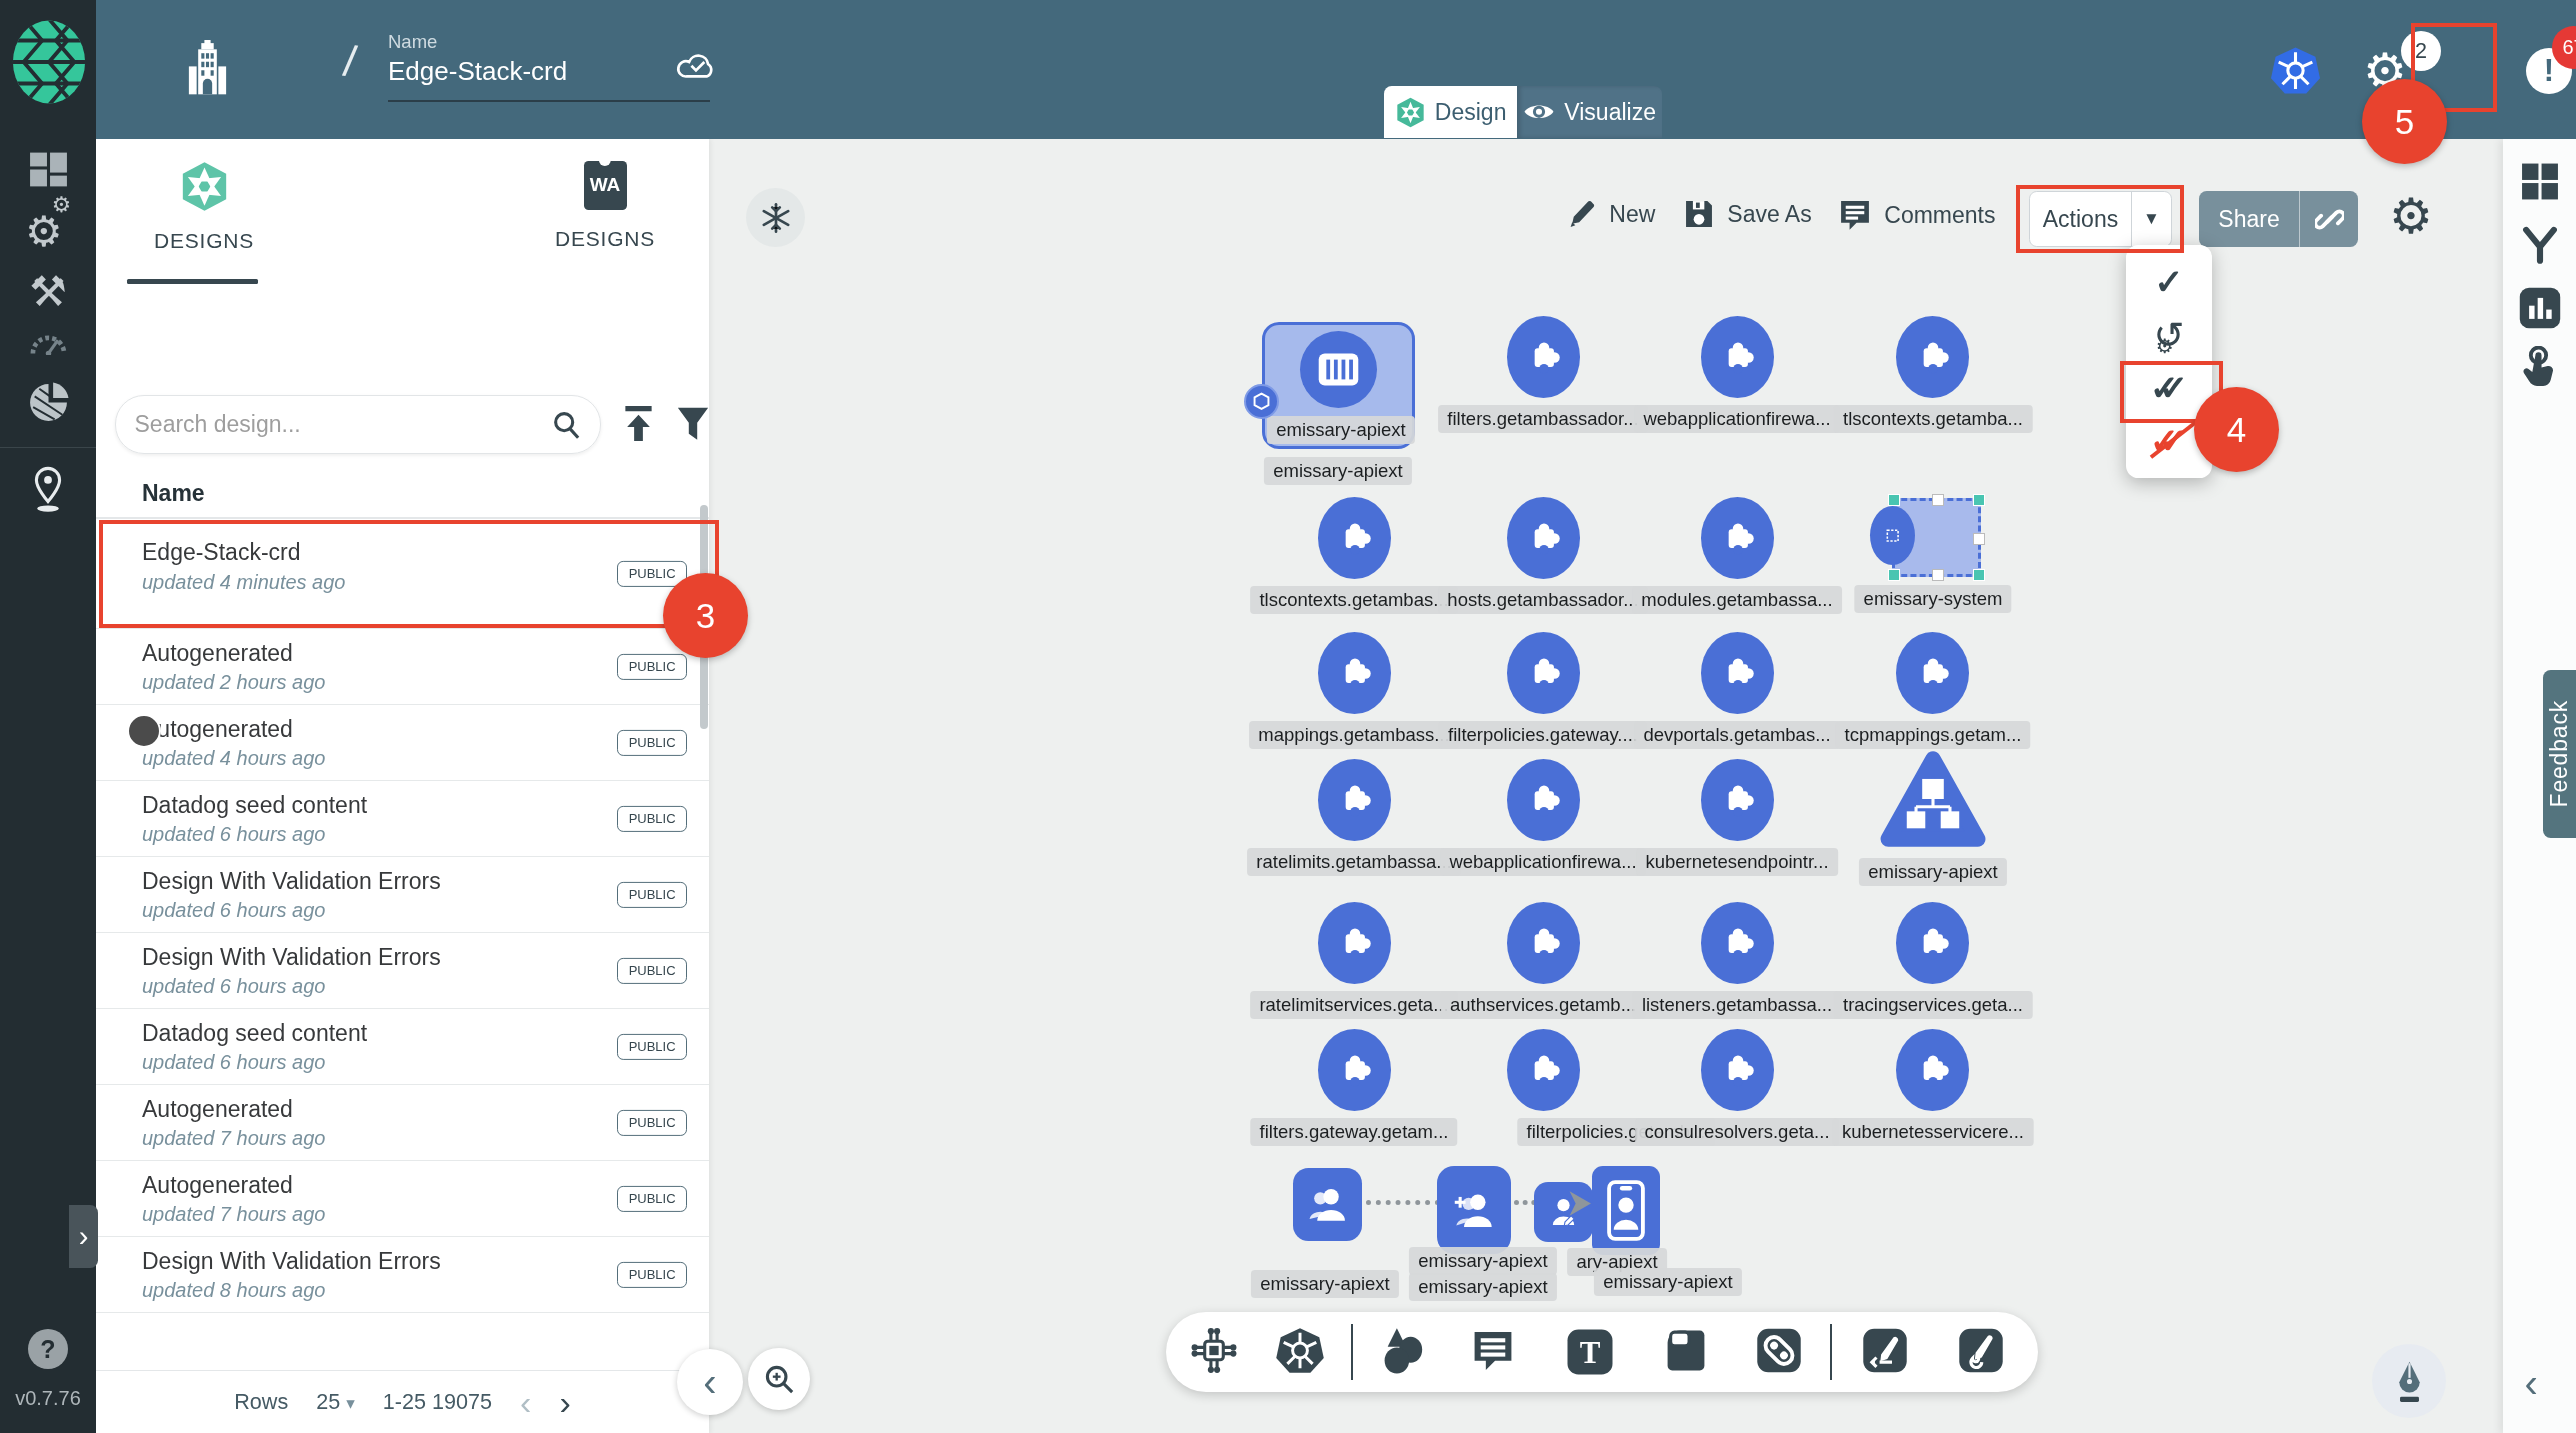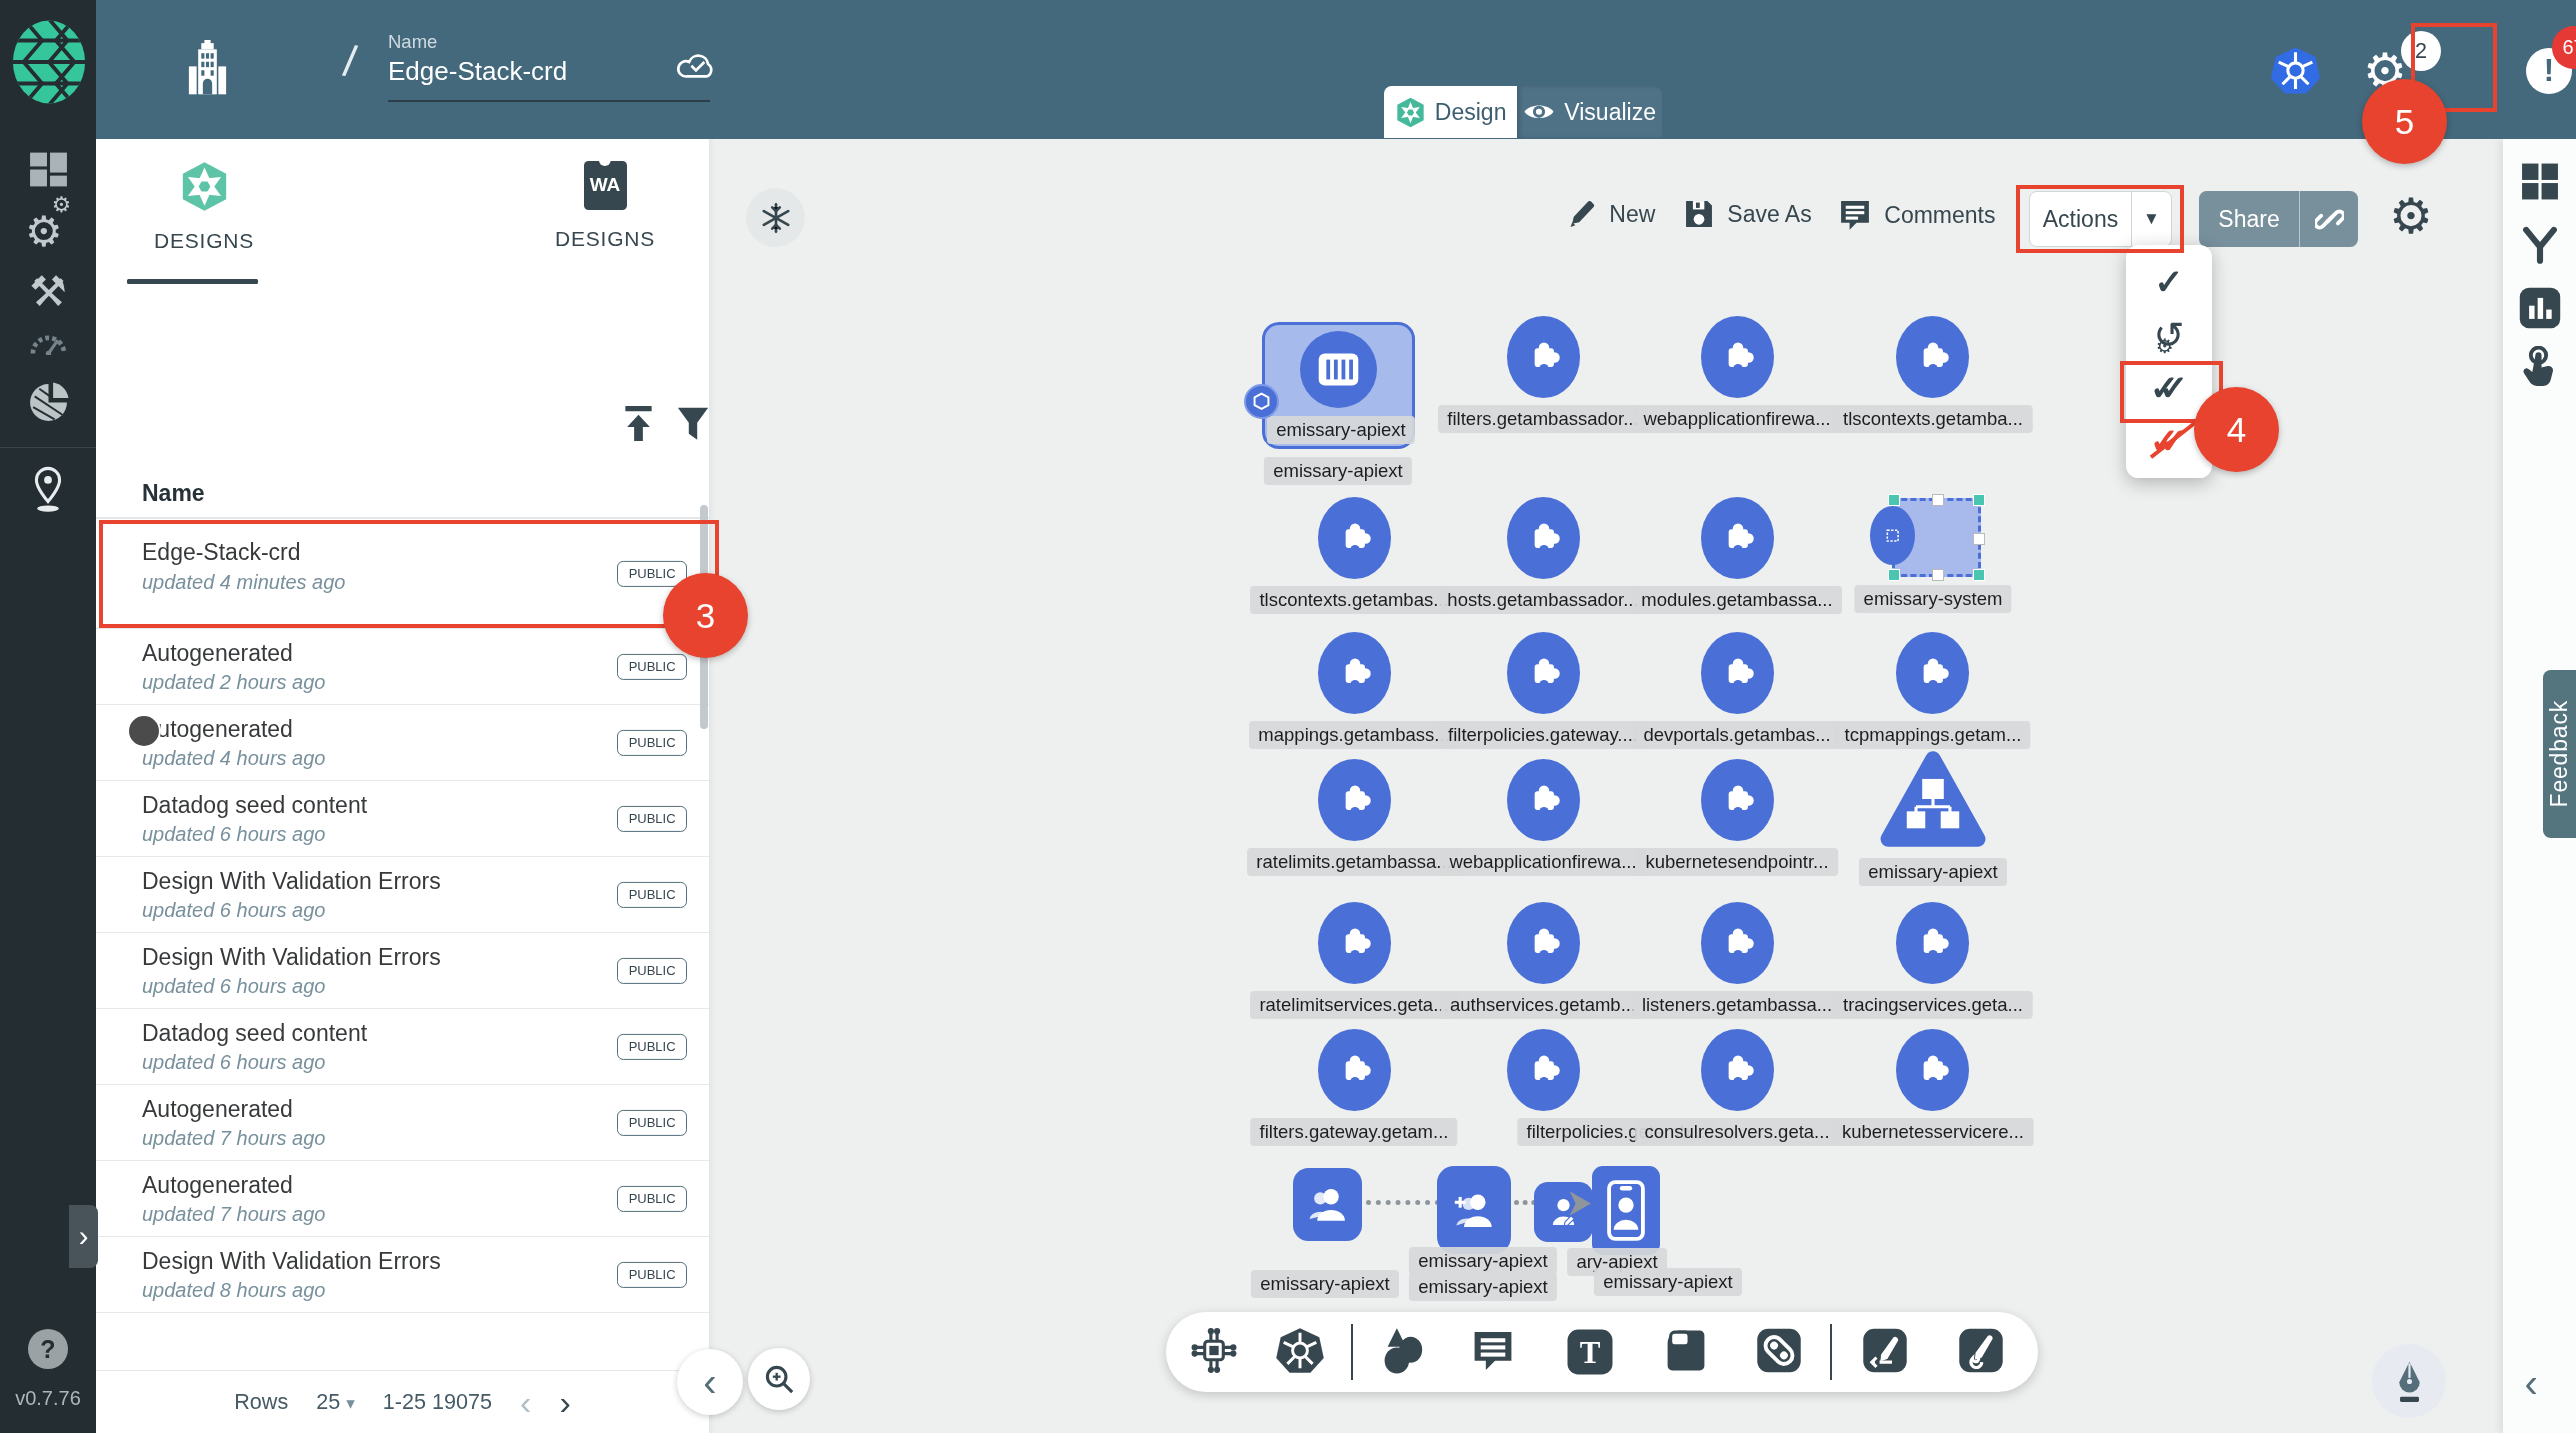--- a/index.html
+++ b/index.html
@@ -249,20 +249,27 @@
   <div class="ptab" style="left:424px;">
     <div style="width:43px; height:49px; background:#37474f; border-radius:4.6px; display:flex; align-items:center; justify-content:center; position:relative;">
       <div style="position:absolute; top:-5.4px; left:50%; transform:translateX(-50%); width:12.3px; height:10.8px; background:#fff; border-radius:0 0 6.2px 6.2px;"></div>
       <span style="color:#fff; font-weight:bold; font-size:19px;">WA</span>
     </div>
     <span class="ptab-label">DESIGNS</span>
   </div>
   <div id="ptab-underline"></div>
 
 
+  <div id="search-box">
+    <input id="search-input" placeholder="Search design..." style="">
+    <svg width="31" height="31" viewBox="0 0 40 40">
+        <circle cx="17" cy="17" r="11" fill="none" stroke="#37474f" stroke-width="4"></circle>
+        <line x1="25" y1="26" x2="35" y2="37" stroke="#37474f" stroke-width="4"></line>
+      </svg>
+  </div>
   <svg class="abs" style="left:525px; top:265px;" width="35" height="39" viewBox="0 0 40 44">
       <rect x="5" y="2" width="30" height="6" fill="#37474f"></rect>
       <path d="M20 12 l13 14 h-8 v16 h-10 v-16 h-8 z" fill="#37474f"></path>
     </svg>
   <svg class="abs" style="left:580px; top:267px;" width="34" height="37" viewBox="0 0 40 44">
       <path d="M2 2 h36 l-13 18 v20 l-10 -7 v-13 z" fill="#37474f"></path>
     </svg>
 
   <div id="col-name">Name</div>
   <div id="list-divider"></div>

